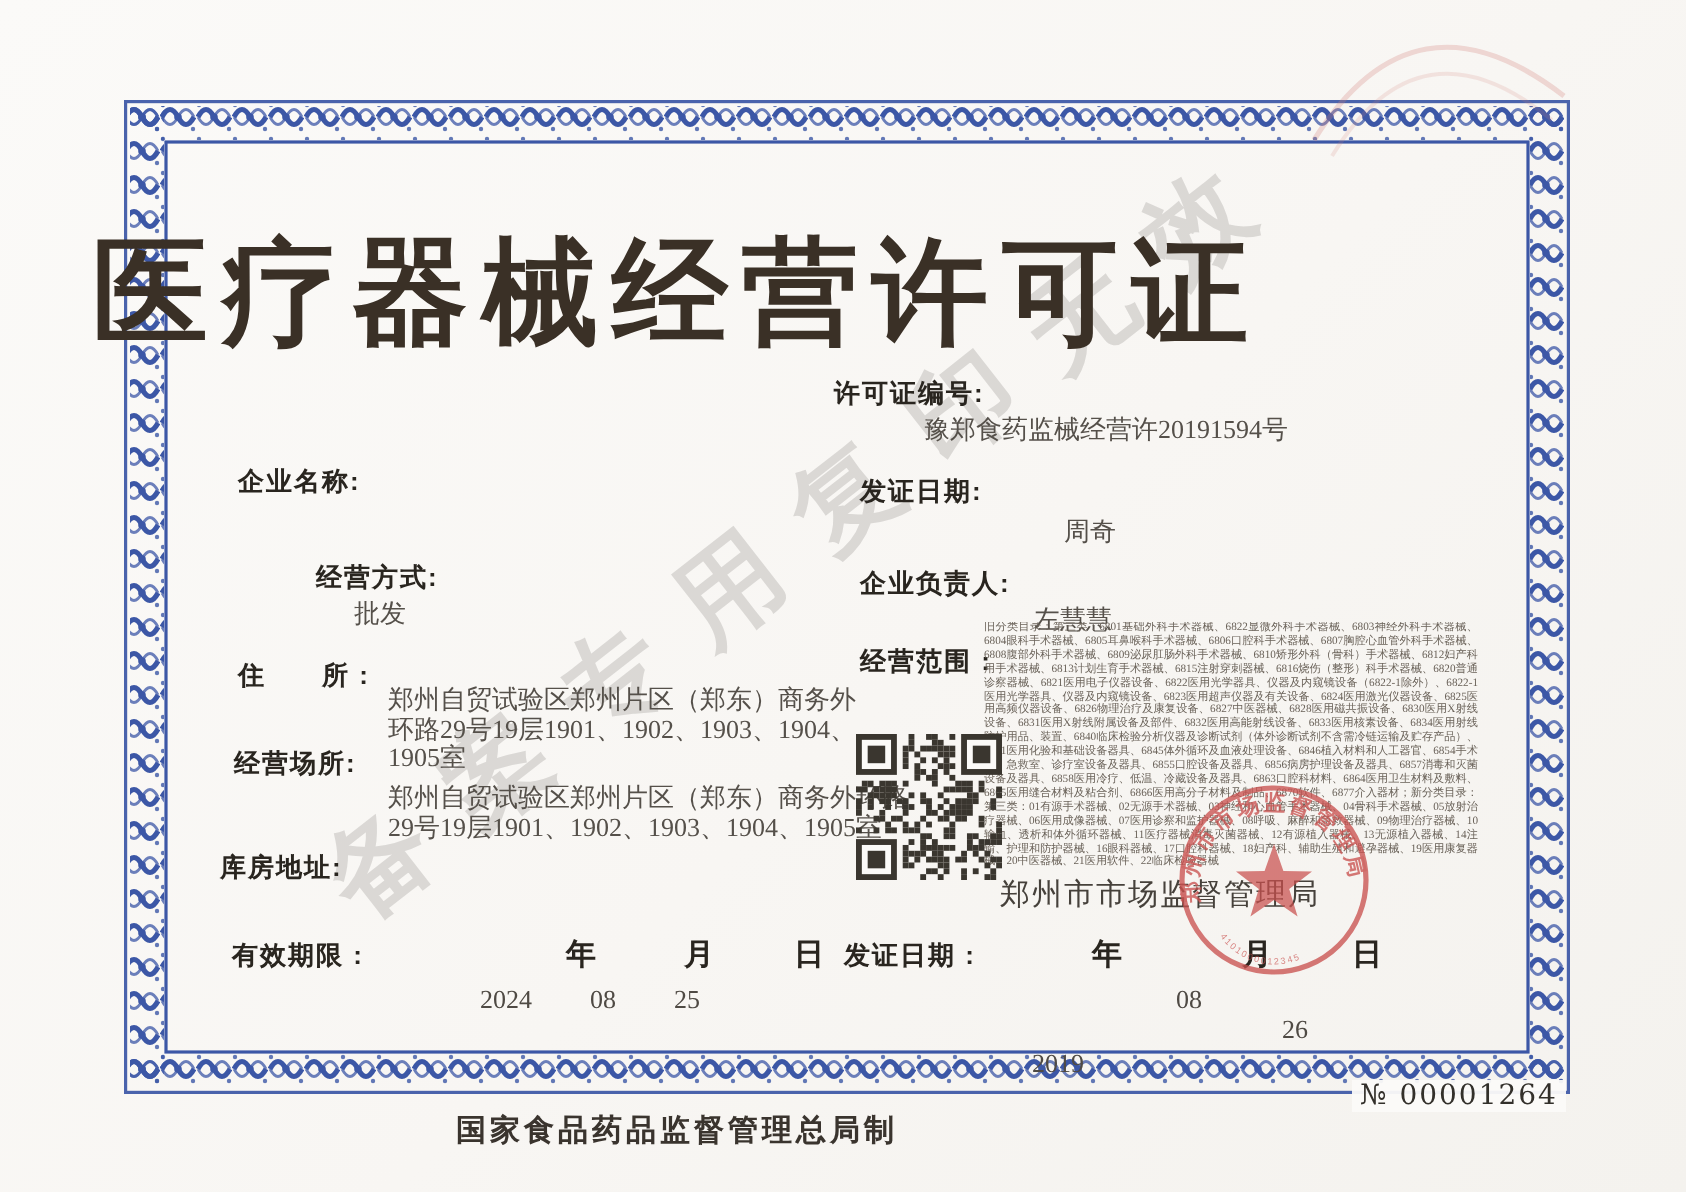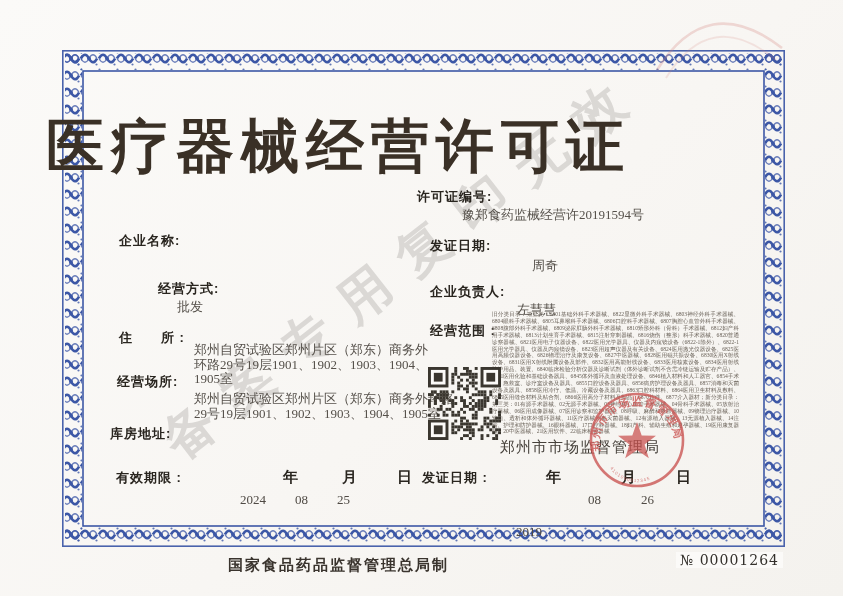--- a/index.html
+++ b/index.html
@@ -310,33 +310,33 @@
       </svg></div>
 
   <div class="abs issuer" style="left:500px;top:438px;">郑州市市场监督管理局</div>
 
   <div class="abs lbl" style="left:422px;top:469px;">发证日期 :</div>
   <div class="abs unit" style="left:546px;top:468px;">年</div>
   <div class="abs unit" style="left:621px;top:468px;">月</div>
   <div class="abs unit" style="left:676px;top:468px;">日</div>
   <div class="abs dateval" style="left:516px;top:492px;margin-top:32px;">2019</div>
   <div class="abs dateval" style="left:588px;top:492px;">08</div>
-  <div class="abs dateval" style="left:641px;top:492px;">26</div>
+  <div class="abs dateval" style="left:641px;top:507px;">26</div>
 
   <svg class="abs stamp" viewBox="0 0 118 118" xmlns="http://www.w3.org/2000/svg">
     <defs>
       <path id="arcTop" d="M 23 72 A 38 38 0 1 1 95 72" fill="none"></path>
       <path id="arcBot" d="M 29 80 A 33 33 0 0 0 89 80" fill="none"></path>
     </defs>
     <circle cx="59" cy="57" r="46" fill="none" stroke="#c9504e" stroke-width="2.6" opacity=".9"></circle>
     <polygon points="59,39 63.7,52.5 78,52.8 66.6,61.5 70.8,75.2 59,67 47.2,75.2 51.4,61.5 40,52.8 54.3,52.5" fill="#c9504e" opacity=".85"></polygon>
     <text fill="#c9504e" font-size="11" font-weight="bold" letter-spacing="1.5" opacity=".9">
       <textPath href="#arcTop" startOffset="4">郑州市市场监督管理局</textPath>
     </text>
     <text fill="#c9504e" font-size="4.5" letter-spacing="1" opacity=".8">
       <textPath href="#arcBot" startOffset="6">4101000012345</textPath>
     </text>
   </svg>
 
   <div class="abs footer-maker" style="left:0;top:556px;width:677px;text-align:center;">国家食品药品监督管理总局制</div>
-  <div class="abs serial" style="left:676px;top:552px;background:rgba(251,250,248,.95);padding:0 4px;text-align:center;">№ 00001264</div>
+  <div class="abs serial" style="left:676px;top:540px;background:rgba(251,250,248,.95);padding:0 4px;text-align:center;">№ 00001264</div>
 
 </div>
 
 </body></html>

